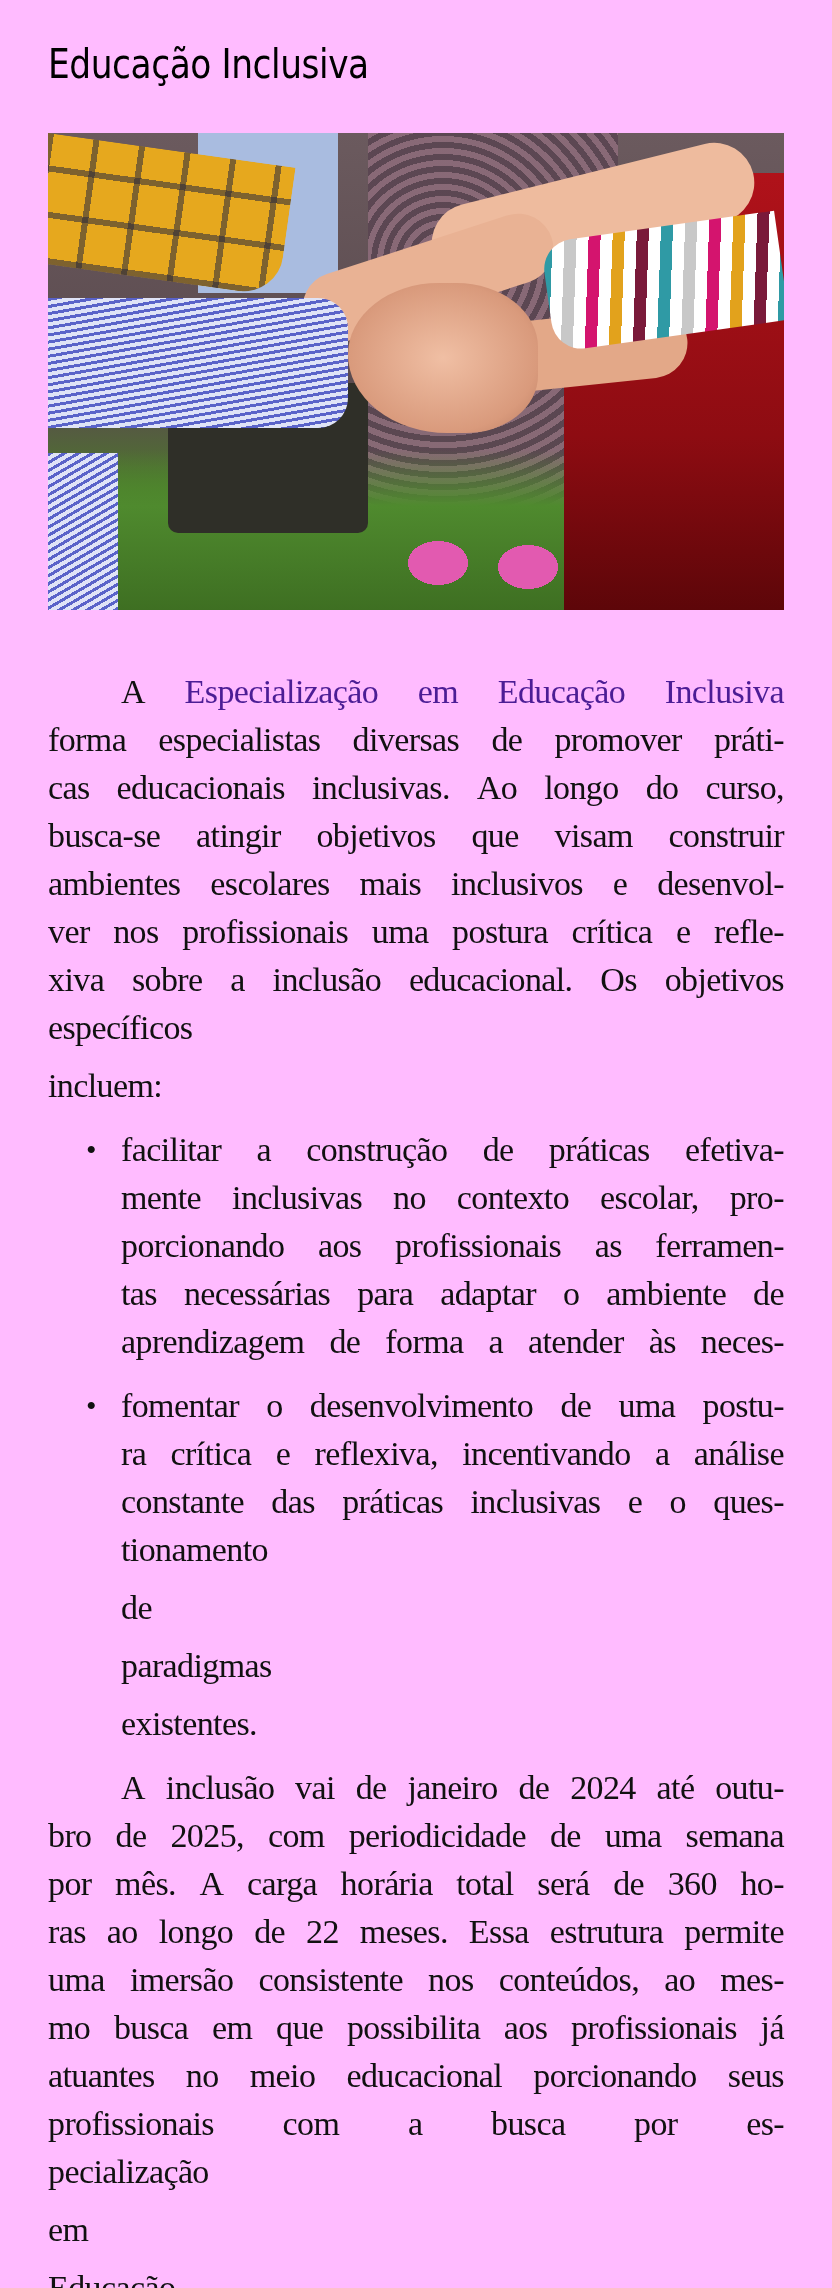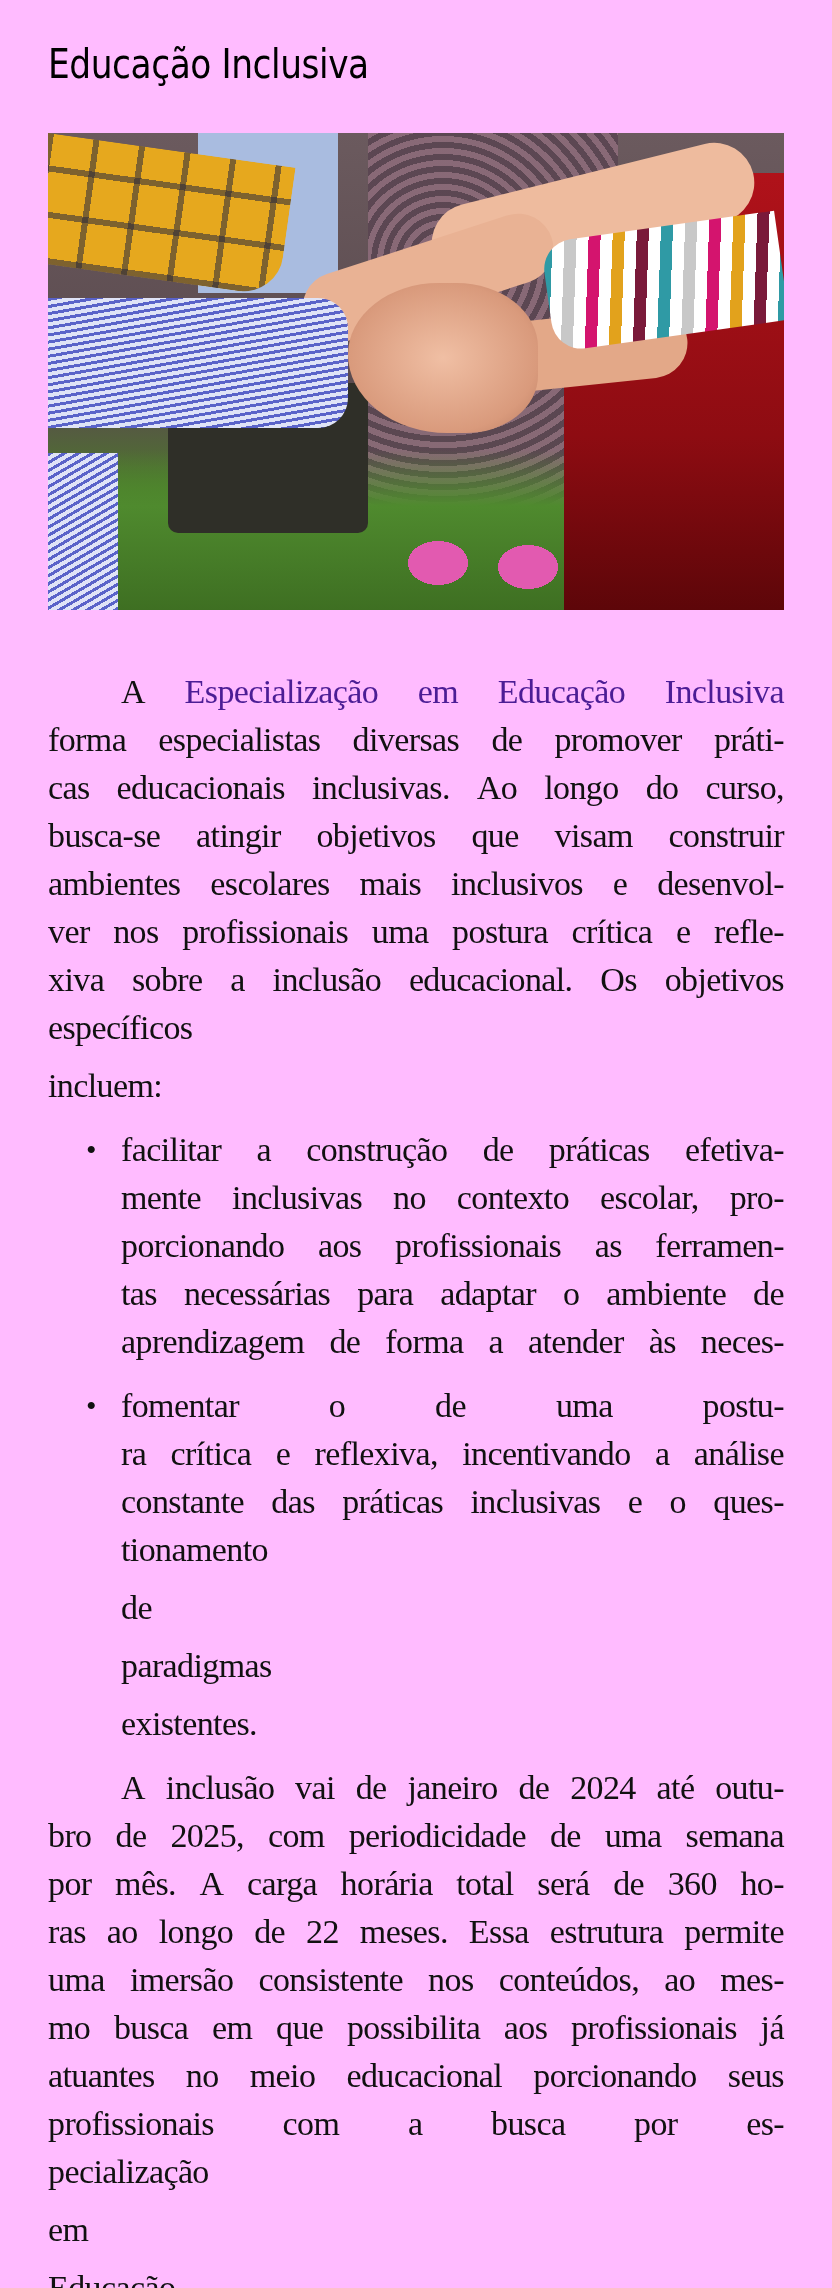--- a/index.html
+++ b/index.html
@@ -299,20 +299,21 @@
             <span>atender</span>
             <span>às</span>
             <span>neces-</span>
           </span>
       </li>
       <li>
         <span class="bullet-mark">•</span>
         <span class="jline">
             <span>fomentar</span>
             <span>o</span>
+            <span>desenvolvimento</span>
             <span>de</span>
             <span>uma</span>
             <span>postu-</span>
           </span>
         <span class="jline">
             <span>ra</span>
             <span>crítica</span>
             <span>e</span>
             <span>reflexiva,</span>
             <span>incentivando</span>

